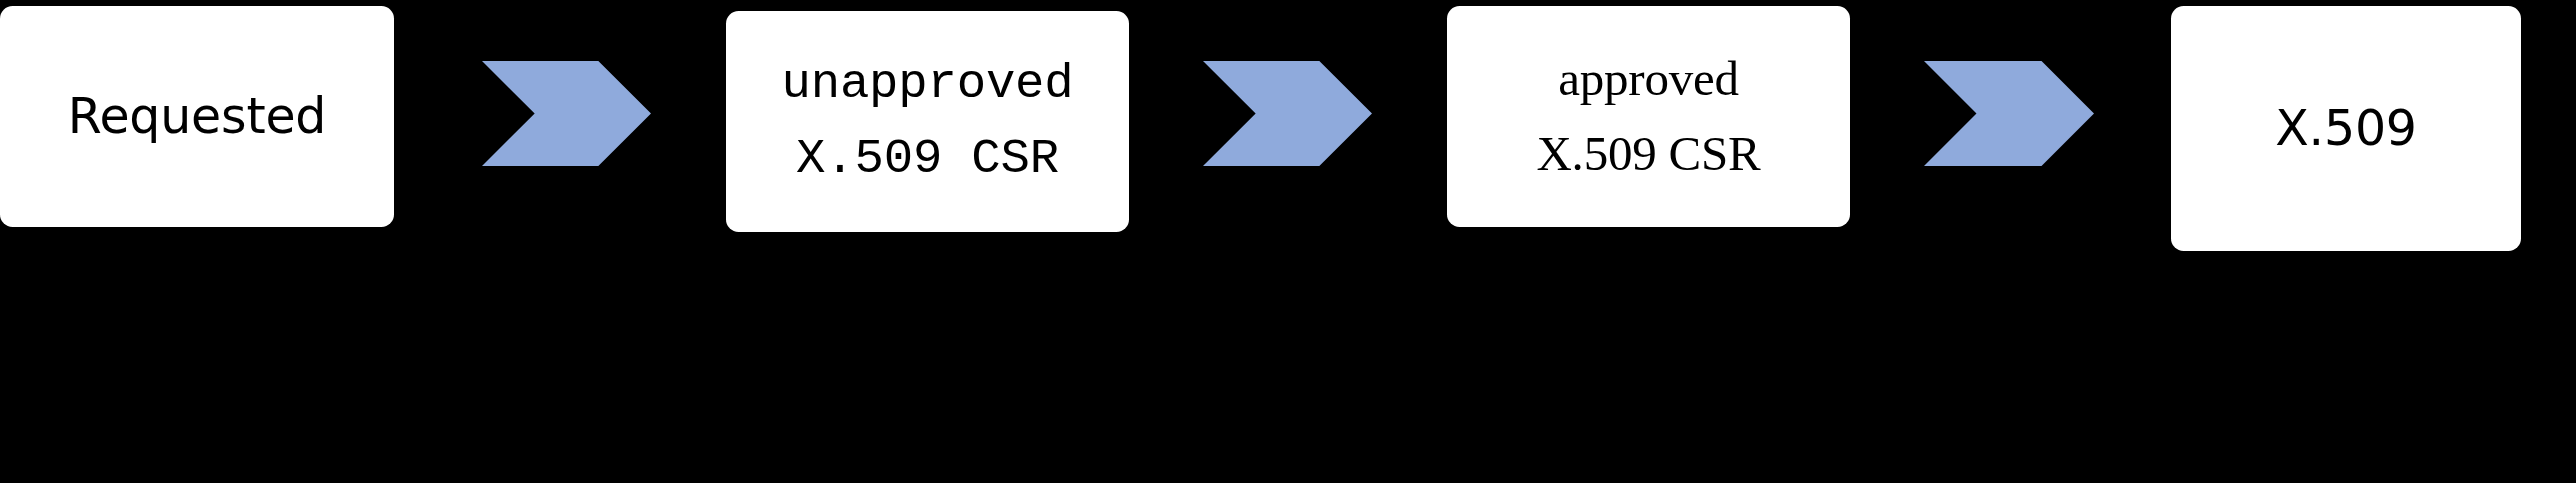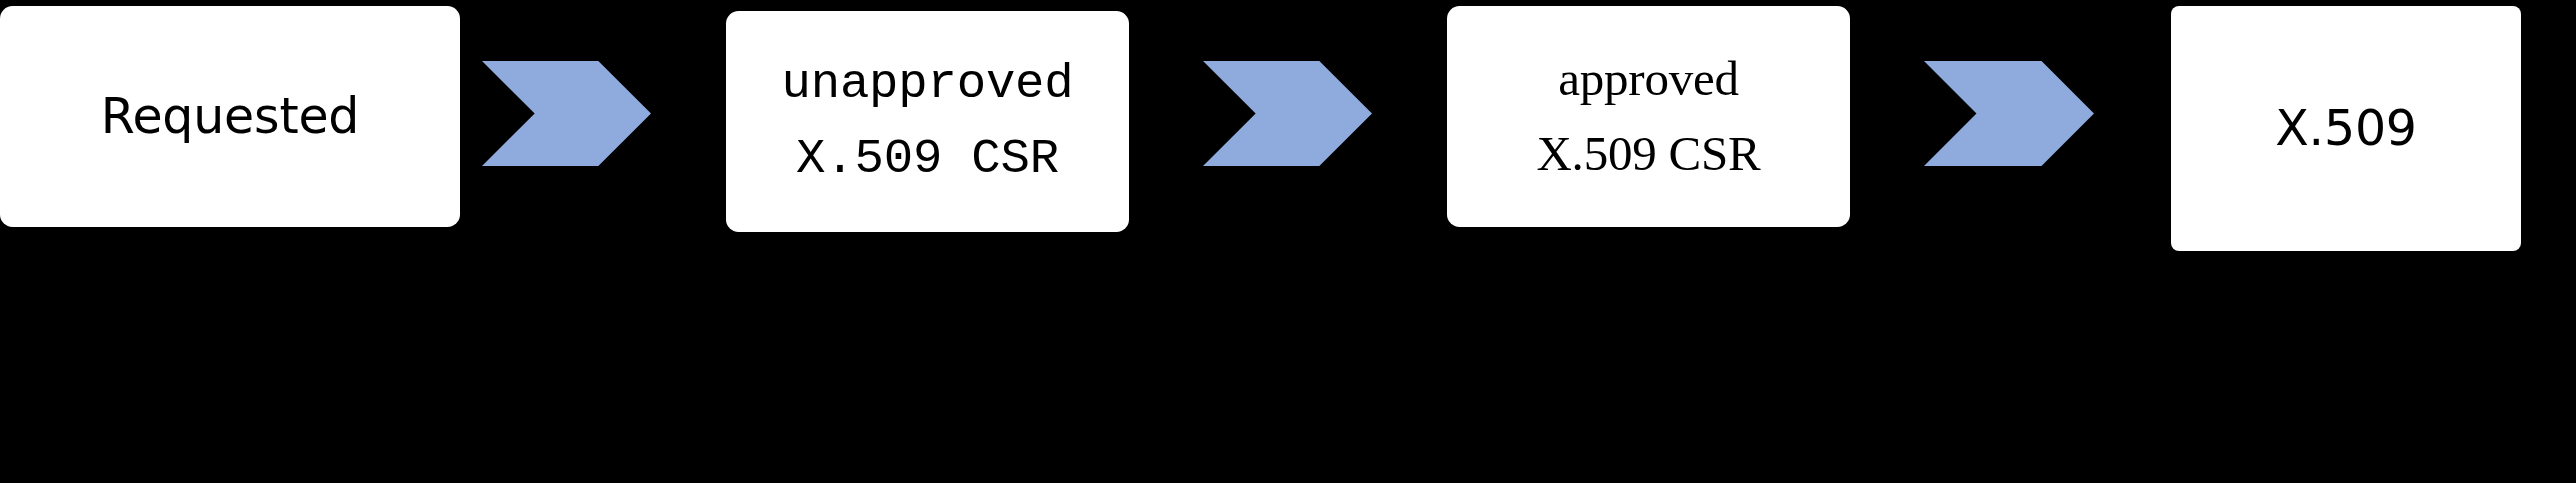--- a/index.html
+++ b/index.html
@@ -39,24 +39,24 @@
     color: #000000;
     font-size: 49px;
     font-weight: 400;
     line-height: 1.52;
     letter-spacing: -0.2px;
     white-space: nowrap;
     text-align: center;
   }
 
   
-  #box-requested-properties { left: 0px;    top: 6.3px; width: 460px; height: 221px; }
+  #box-requested-properties { left: 0px;    top: 6.3px; width: 394px; height: 221px; }
   #box-unapproved-csr       { left: 726px;  top: 11px; width: 403px; height: 221px; font-family: Liberation Mono, monospace; }
   #box-approved-csr         { left: 1447px; top: 6.3px; width: 403px; height: 221px; font-family: Liberation Serif, serif; }
-  #box-x509-certificate     { left: 2171px; top: 6.3px; width: 350px; height: 245px; border-radius: 8px; }
+  #box-x509-certificate     { left: 2171px; top: 6.3px; width: 350px; height: 245px; }
 
   
   .flow-arrow {
     position: absolute;
     height: 105px;
   }
   .flow-arrow svg {
     display: block;
     width: 100%;
     height: 100%;

